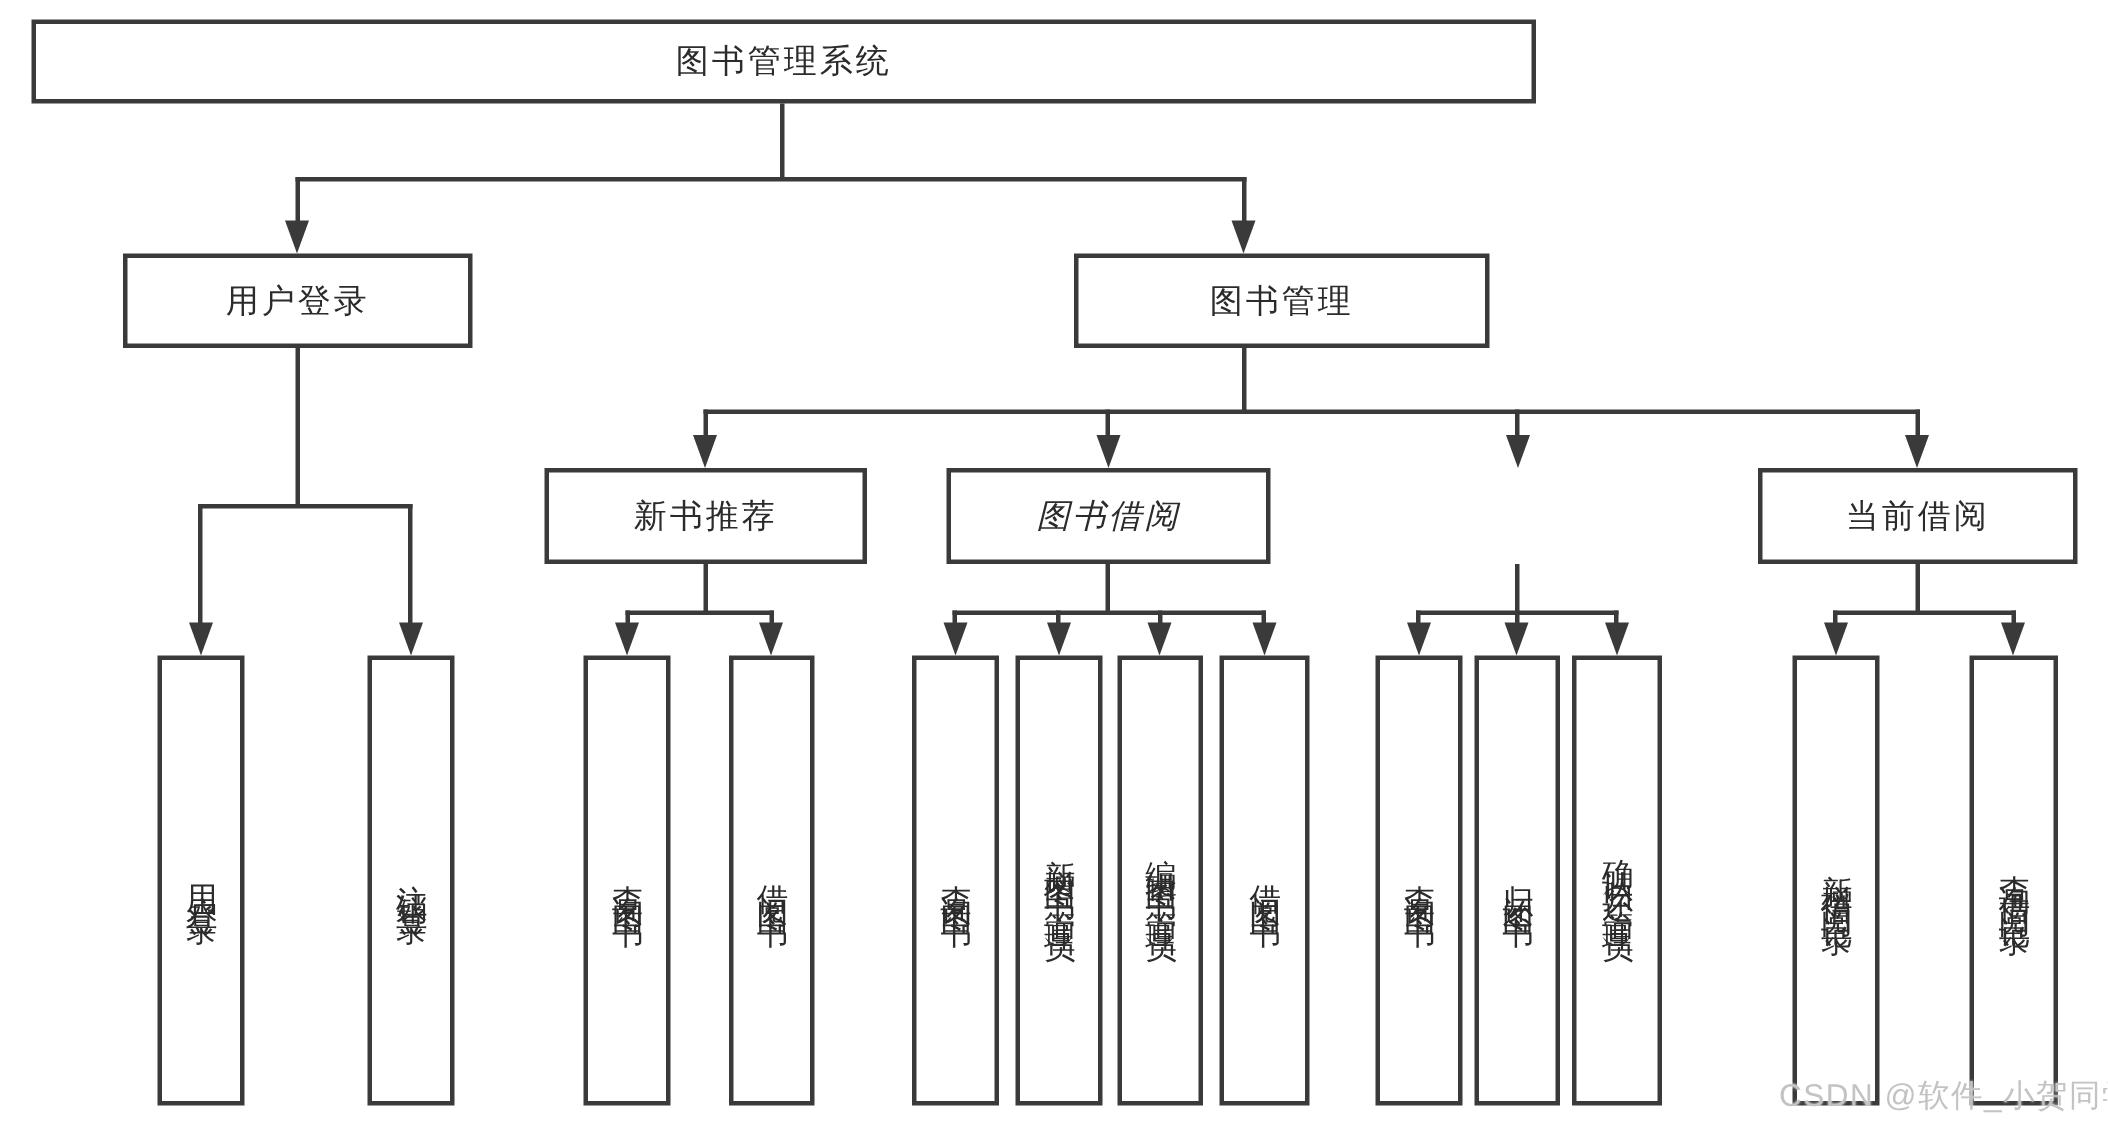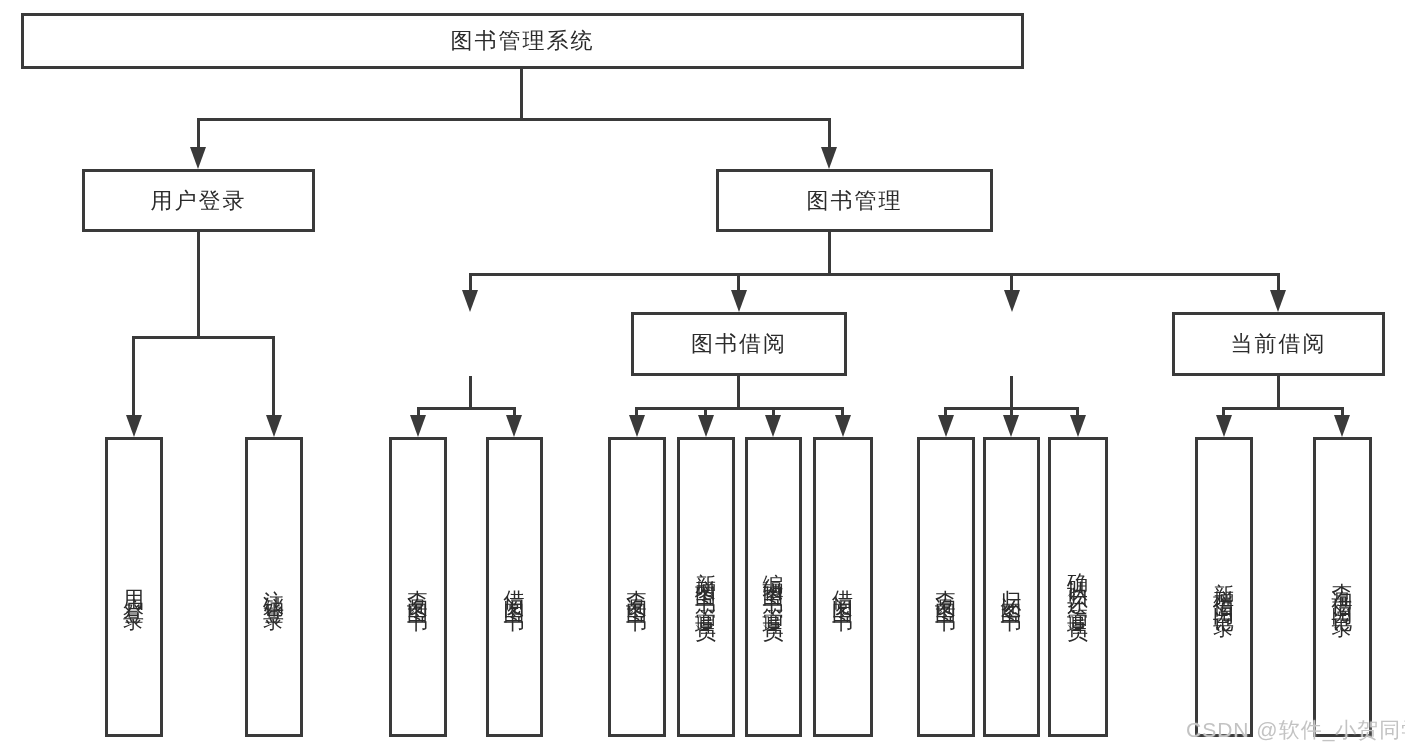--- a/index.html
+++ b/index.html
@@ -41,22 +41,25 @@
   </div>
 
   <div class="box hbox" style="left:82px; top:169px; width:233px; height:63px;">
     <span>用户登录</span>
   </div>
 
   <div class="box hbox" style="left:716px; top:169px; width:277px; height:63px;">
     <span>图书管理</span>
   </div>
 
+  <div class="box hbox" style="left:363px; top:312px; width:215px; height:64px;">
+    <span>新书推荐</span>
+  </div>
 
-  <div class="box hbox" style="left:631px; top:312px; width:216px; height:64px;">
+  <div class="box hbox" style="left:631px; top:312px; width:216px; height:64px;font-style:italic;">
     <span>图书借阅</span>
   </div>
 
 
   <div class="box hbox" style="left:1172px; top:312px; width:213px; height:64px;">
     <span>当前借阅</span>
   </div>
 
   <div class="box vbox" style="left:105px; top:437px; width:58px; height:300px;">
     <span>用户登录</span>

